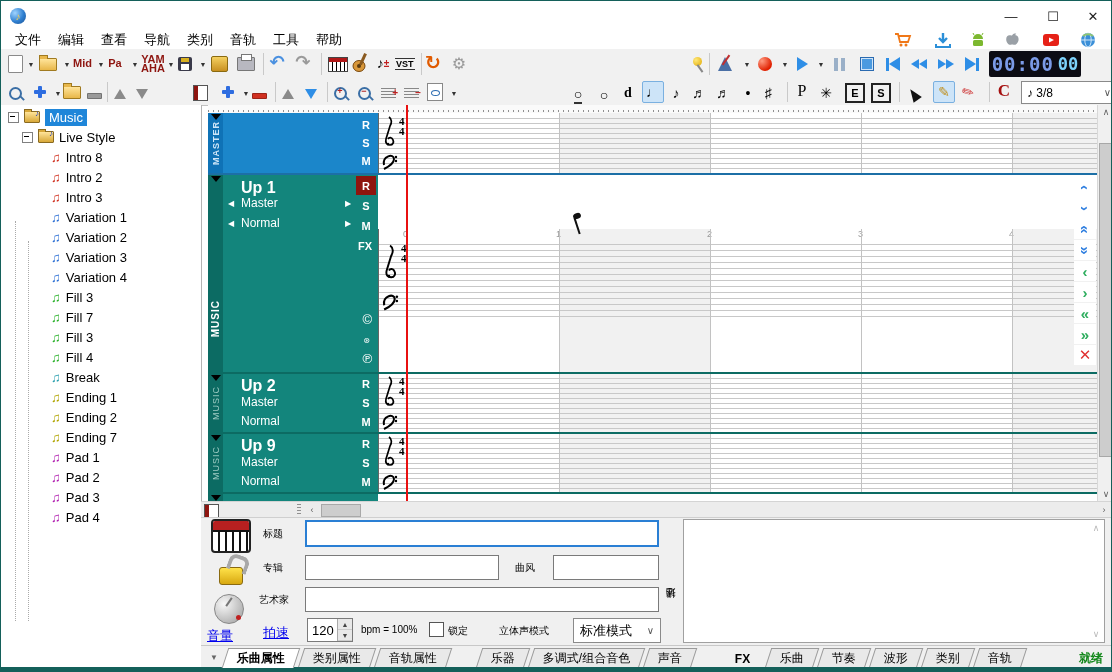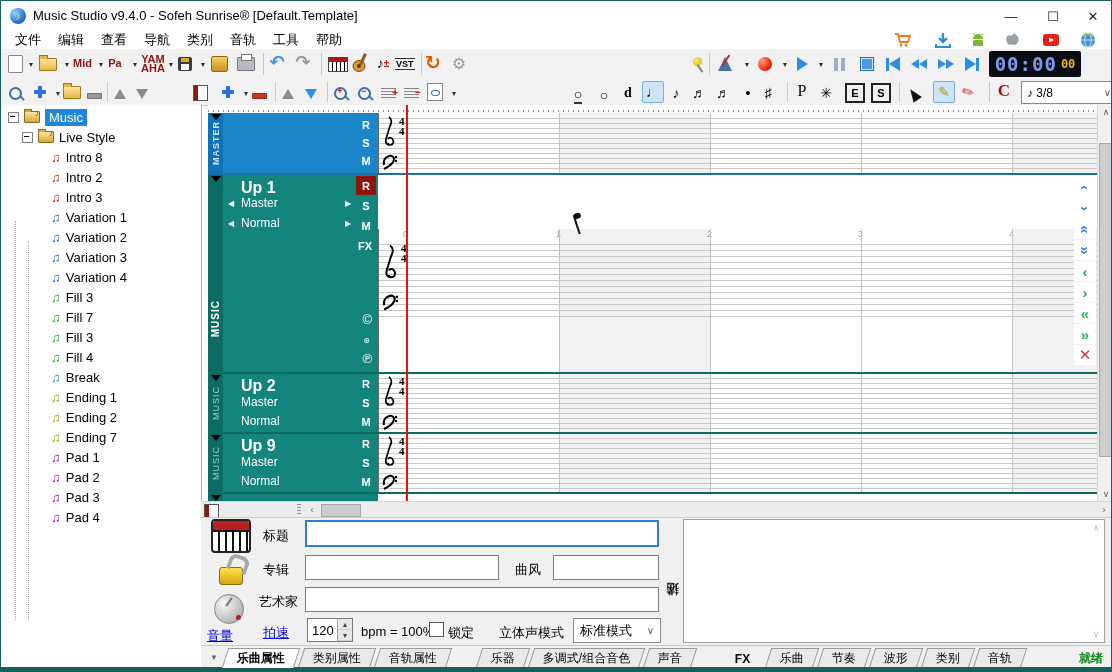--- a/index.html
+++ b/index.html
@@ -42,21 +42,21 @@
 .ic-rec{width:14px;height:14px;border-radius:50%;background:radial-gradient(circle at 4px 4px,#ff9a80,#e02000 70%)}
 .ic-stop{width:12px;height:12px;background:#4a9ae0;border:1px solid #2a6ab0;box-shadow:inset 0 0 0 1px #cfe4f8}
 .tri-r{width:0;height:0;border-top:7px solid transparent;border-bottom:7px solid transparent;border-left:11px solid #2e8ee6}
 .tri-l{width:0;height:0;border-top:7px solid transparent;border-bottom:7px solid transparent;border-right:11px solid #2e8ee6}
 .tri-s{border-top-width:5px;border-bottom-width:5px;border-left-width:8px;border-right-width:8px}
 .bar-b{width:3px;height:13px;background:#2e8ee6}
 .pausebars{display:flex;gap:3px}
 .pausebars i{width:4px;height:13px;background:#9ab0c8}
 .clock{left:988px;top:50px;width:92px;height:26px;background:#0c0c14;border-radius:2px;display:flex;align-items:center;justify-content:center;gap:4px;font-family:"DejaVu Sans Mono",monospace;font-weight:bold}
 .clock .main{color:#7b9be8;font-size:19px;letter-spacing:1px}
-.clock .frac{color:#eab308;font-size:12px}
+.clock .frac{color:#7dd3fc;font-size:17px}
 .ic-mag{width:9px;height:9px;border:2px solid #3a6ea5;border-radius:50%;position:relative}
 .ic-mag::after{content:"";position:absolute;left:8px;top:8px;width:6px;height:2px;background:#3a6ea5;transform:rotate(45deg)}
 .ic-mag b{position:absolute;left:0;top:-3px;width:9px;text-align:center;font-size:9px;color:#b02020;font-weight:bold}
 .plus{position:relative;width:14px;height:14px}
 .plus::before,.plus::after{content:"";position:absolute;background:var(--c,#2e6de0);border-radius:1px}
 .plus::before{left:1px;top:5px;width:12px;height:4px}
 .plus::after{left:5px;top:1px;width:4px;height:12px}
 .minus{width:13px;height:4px;border-radius:1px;background:var(--c,#c03030);border:1px solid rgba(0,0,0,.25)}
 .arr{width:0;height:0;border-left:6px solid transparent;border-right:6px solid transparent}
 .arr.up{border-bottom:10px solid var(--c,#8a8a8a)}
@@ -104,21 +104,21 @@
 .divteal{position:absolute;left:207px;width:889px;height:2px;background:#0c6b63;z-index:5}
 .chev{position:absolute;left:1073px;width:22px;height:20px;display:flex;align-items:center;justify-content:center;font-weight:bold;font-size:15px;background:#fff}
 .vscroll{left:1096px;top:104px;width:16px;height:397px;background:#f0f0f0;border-left:1px solid #d8d8d8}
 .sthumb{background:#cdcdcd;border:1px solid #a8a8a8}
 .sarr{color:#606060;font-size:9px;display:flex;align-items:center;justify-content:center}
 .hscroll{left:200px;top:500px;width:912px;height:16px;background:#ececec;border-top:1px solid #d4d4d4}
 
 .bpanel{left:200px;top:516px;width:912px;height:128px;background:#f0f0f0;border-top:1px solid #cfcfcf}
 .field{position:absolute;background:#fff;border:1px solid #7a7a7a;font-size:13px;padding:2px 4px;box-sizing:border-box}
 .field.focus{border:2px solid #2a7fd4}
-.lbl{position:absolute;font-size:13px}
+.lbl{position:absolute;font-size:10px}
 .link{color:#0000ee;text-decoration:underline}
 .ic-bpiano{position:absolute;left:210px;top:518px;width:36px;height:30px;border:2px solid #222;border-radius:4px;background:repeating-linear-gradient(90deg,#fff 0 5px,#111 5px 7px);overflow:hidden}
 .ic-bpiano::before{content:"";position:absolute;left:0;top:0;width:100%;height:9px;background:#b82020;border-bottom:2px solid #111}
 .ic-lock{position:absolute;left:218px;top:566px;width:22px;height:16px;background:linear-gradient(#ffe24a,#d8a810);border:1px solid #8a6a10;border-radius:3px}
 .ic-lock::before{content:"";position:absolute;left:8px;top:-13px;width:13px;height:13px;border:4px solid #a8a8a8;border-bottom:none;border-radius:8px 8px 0 0;transform:rotate(20deg)}
 .ic-knob{position:absolute;left:213px;top:593px;width:28px;height:28px;border-radius:50%;background:radial-gradient(circle at 9px 9px,#f8f8f8,#b8b8b8 70%,#909090);border:1px solid #888}
 .ic-knob::before{content:"";position:absolute;left:13px;top:2px;width:2px;height:10px;background:#777;transform:rotate(35deg)}
 .ic-knob::after{content:"";position:absolute;right:2px;bottom:3px;width:5px;height:5px;border-radius:50%;background:#c02020}
 .spin{position:absolute;left:306px;top:617px;width:46px;height:24px;background:#fff;border:1px solid #7a7a7a;box-sizing:border-box;display:flex}
 .spin .val{flex:1;display:flex;align-items:center;padding-left:4px}
@@ -156,21 +156,20 @@
 <g id="bclef">
           <path d="M3 16 C1 7 13 4 13 10 C13 15 7 18 3 20" stroke="#000" fill="none" stroke-width="2"></path>
           <circle cx="15" cy="8" r="1.2" fill="#000"></circle>
           <circle cx="15" cy="12" r="1.2" fill="#000"></circle>
         </g>
 </defs>
     </svg>
 
 <div class="a titlebar">
   <div class="a appicon">♪</div>
-  <div class="a title">Music Studio v9.4.0 - Sofeh Sunrise®  [Default.Template]</div>
   <div class="a wctl" style="left:990px">—</div>
   <div class="a wctl" style="left:1032px">☐</div>
   <div class="a wctl" style="left:1072px">✕</div>
 </div>
 
 <div class="a menubar">
   <span>文件</span>
   <span>编辑</span>
   <span>查看</span>
   <span>导航</span>

